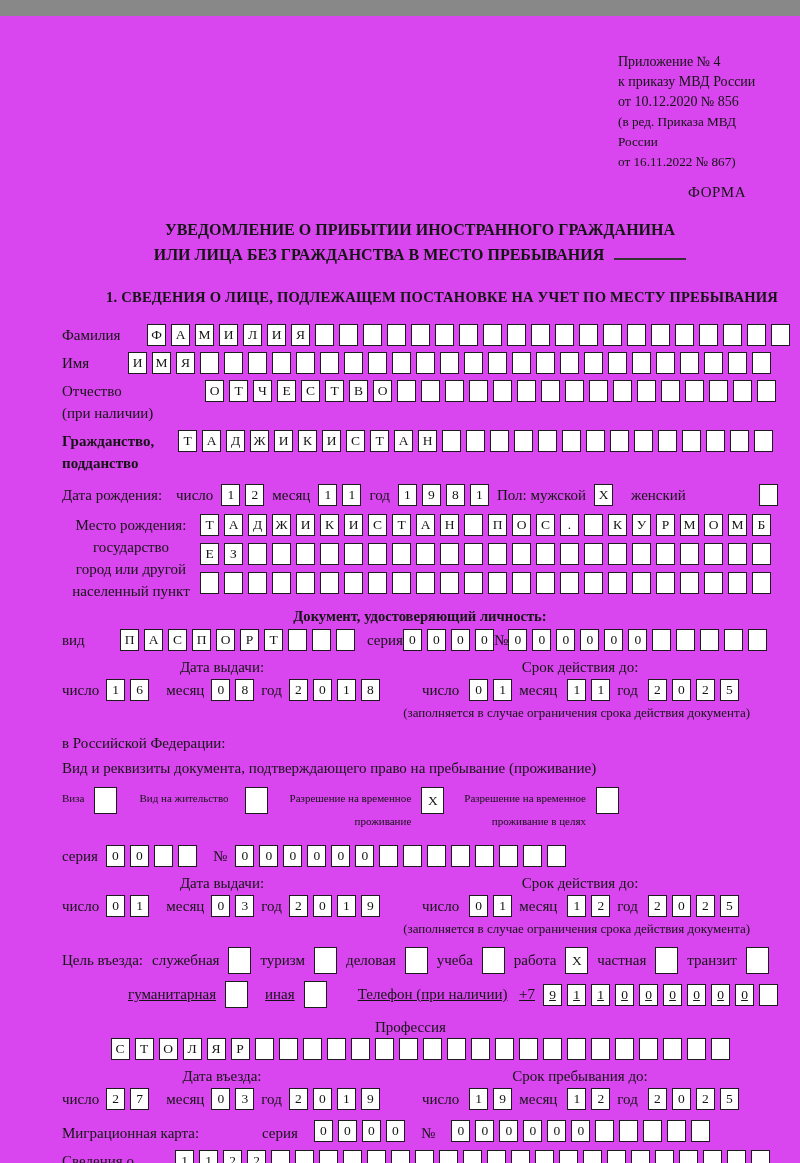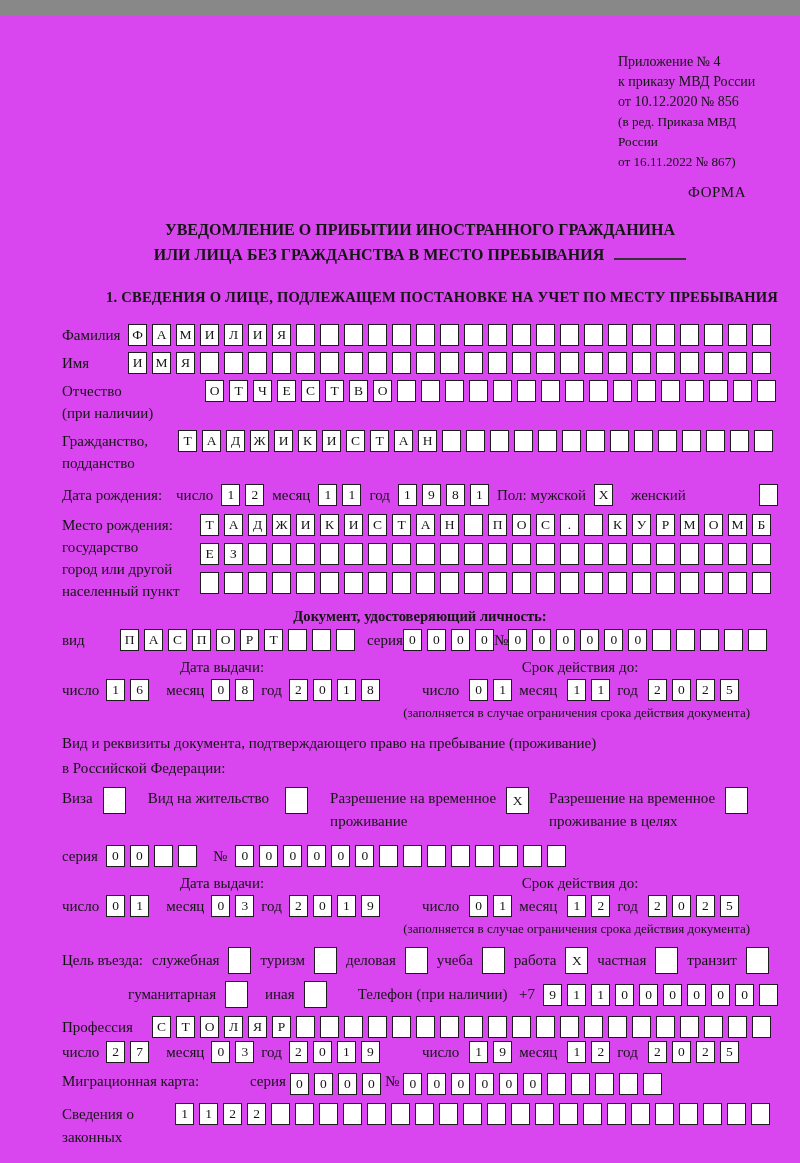--- a/index.html
+++ b/index.html
@@ -25,25 +25,25 @@
   .dhead .left{flex:0 0 360px;text-align:center;}
   .dhead .right{flex:1;text-align:center;}
   .drow{display:flex;align-items:center;margin-top:3px;font-size:15px;}
   .dgrp{display:flex;align-items:center;gap:7px;}
   .dgrp .t{margin-right:3px;}
   .drow .leftgrp{flex:0 0 360px;display:flex;align-items:center;gap:7px;}
   .note{font-size:13px;text-align:right;padding-right:28px;margin-top:4px;}
   .intro{font-size:15px;line-height:25px;margin-top:10px;}
   .opts{display:flex;align-items:flex-start;margin-top:6px;gap:14px;}
   .opt{display:flex;align-items:flex-start;gap:10px;}
-  .opt .olbl{font-size:15px;line-height:23px;text-align:left;}
+  .opt .olbl{font-size:11px;line-height:23px;text-align:right;}
   .purpose-row{display:flex;align-items:center;gap:9px;font-size:15px;margin-top:10px;}
-  .purpose-row2{display:flex;align-items:center;gap:9px;font-size:15px;margin-top:7px;margin-left:66px;}
+  .purpose-row2{display:flex;align-items:center;gap:9px;font-size:15px;margin-top:7px;margin-left:66px;text-decoration:underline;}
   .phone-grp{display:flex;align-items:center;gap:8px;margin-left:auto;}
-  .mig-row{display:flex;align-items:flex-start;gap:4px;font-size:15px;margin-top:10px;}
+  .mig-row{display:flex;align-items:flex-end;gap:16px;font-size:15px;margin-top:10px;}
   .sechead{font-weight:bold;font-size:14.6px;text-align:center;margin-top:10px;}
 </style>
 </head>
 <body>
 
 <div class="page">
 
   <div class="hdr">
     <div>Приложение № 4</div>
     <div>к приказу МВД России</div>
@@ -55,21 +55,21 @@
 
   <div class="title">
     <div>УВЕДОМЛЕНИЕ О ПРИБЫТИИ ИНОСТРАННОГО ГРАЖДАНИНА</div>
     <div>
       <span>ИЛИ ЛИЦА БЕЗ ГРАЖДАНСТВА В МЕСТО ПРЕБЫВАНИЯ</span><span class="blank-line"></span>
     </div>
   </div>
 
   <div class="sec1">1. СВЕДЕНИЯ О ЛИЦЕ, ПОДЛЕЖАЩЕМ ПОСТАНОВКЕ НА УЧЕТ ПО МЕСТУ ПРЕБЫВАНИЯ</div>
 
-  <div class="row" style="margin-top:18px;">
+  <div class="row" style="margin-top:18px;gap:19px;">
     <span class="lbl" style="width:66px;">Фамилия</span>
     <div class="cells">
         <span class="cell">Ф</span>
         <span class="cell">А</span>
         <span class="cell">М</span>
         <span class="cell">И</span>
         <span class="cell">Л</span>
         <span class="cell">И</span>
         <span class="cell">Я</span>
         <span class="cell"></span>
@@ -155,21 +155,21 @@
         <span class="cell"></span>
         <span class="cell"></span>
         <span class="cell"></span>
         <span class="cell"></span>
         <span class="cell"></span>
         <span class="cell"></span>
       </div>
   </div>
 
   <div class="row topalign">
-    <div class="lblblock" style="width:116px;">
+    <div class="lblblock" style="width:116px;font-weight:bold;">
       <div>Гражданство,</div>
       <div>подданство</div>
     </div>
     <div class="cells">
         <span class="cell">Т</span>
         <span class="cell">А</span>
         <span class="cell">Д</span>
         <span class="cell">Ж</span>
         <span class="cell">И</span>
         <span class="cell">К</span>
@@ -214,21 +214,21 @@
         <span class="cell">8</span>
         <span class="cell">1</span>
       </div>
     <span class="lbl">Пол: мужской</span>
     <span class="cell">X</span>
     <span class="lbl" style="margin-left:10px;">женский</span>
     <span class="cell" style="margin-left:auto;"></span>
   </div>
 
   <div class="row topalign" style="margin-top:8px;">
-    <div class="lblblock" style="width:138px;">
+    <div class="lblblock" style="width:138px;text-align:center;">
       <div>Место рождения:</div>
       <div>государство</div>
       <div>город или другой</div>
       <div>населенный пункт</div>
     </div>
     <div class="cellcol">
       <div class="cells">
           <span class="cell">Т</span>
           <span class="cell">А</span>
           <span class="cell">Д</span>
@@ -388,22 +388,22 @@
           <span class="cell">2</span>
           <span class="cell">0</span>
           <span class="cell">2</span>
           <span class="cell">5</span>
         </div>
     </div>
   </div>
   <div class="note">(заполняется в случае ограничения срока действия документа)</div>
 
   <div class="intro">
+    <div>в Российской Федерации:</div>
     <div>Вид и реквизиты документа, подтверждающего право на пребывание (проживание)</div>
-    <div>в Российской Федерации:</div>
   </div>
 
   <div class="opts">
     <div class="opt">
       <span class="olbl">Виза</span>
       <span class="cell bigbox"></span>
     </div>
     <div class="opt" style="margin-left:8px;">
       <span class="olbl">Вид на жительство</span>
       <span class="cell bigbox" style="margin-left:6px;"></span>
@@ -530,21 +530,21 @@
           <span class="cell">0</span>
           <span class="cell">0</span>
           <span class="cell">0</span>
           <span class="cell">0</span>
           <span class="cell">0</span>
           <span class="cell"></span>
         </div>
     </div>
   </div>
 
-  <div class="row" style="margin-top:8px;">
+  <div class="row" style="margin-top:8px;flex-direction:column;">
     <span class="lbl" style="width:90px;">Профессия</span>
     <div class="cells">
         <span class="cell">С</span>
         <span class="cell">Т</span>
         <span class="cell">О</span>
         <span class="cell">Л</span>
         <span class="cell">Я</span>
         <span class="cell">Р</span>
         <span class="cell"></span>
         <span class="cell"></span>
@@ -562,20 +562,24 @@
         <span class="cell"></span>
         <span class="cell"></span>
         <span class="cell"></span>
         <span class="cell"></span>
         <span class="cell"></span>
         <span class="cell"></span>
         <span class="cell"></span>
       </div>
   </div>
 
+  <div class="dhead">
+    <div class="left" style="flex-basis:320px;">Дата въезда:</div>
+    <div class="right">Срок пребывания до:</div>
+  </div>
   <div class="drow">
     <div class="leftgrp">
       <span class="t">число</span>
       <div class="cells">
           <span class="cell">2</span>
           <span class="cell">7</span>
         </div>
       <span class="t" style="margin-left:10px;">месяц</span>
       <div class="cells">
           <span class="cell">0</span>

